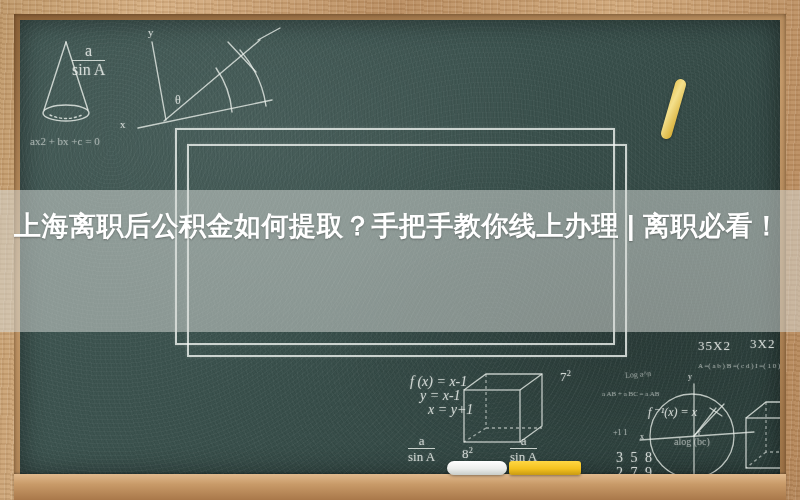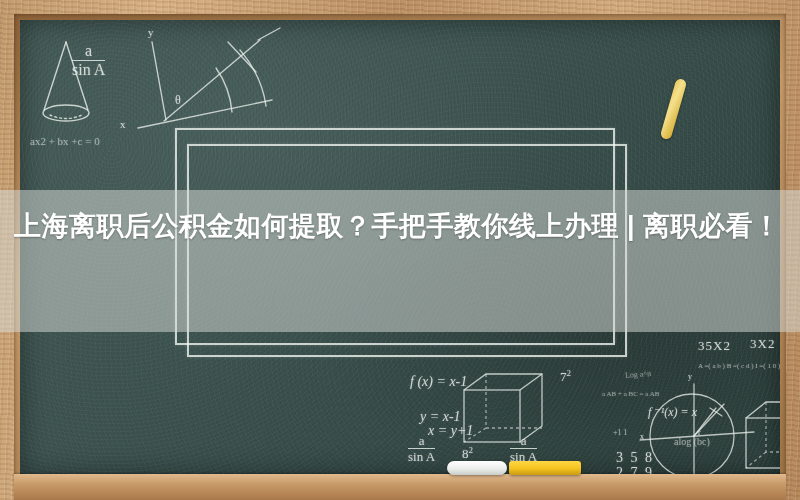--- a/index.html
+++ b/index.html
@@ -180,21 +180,21 @@
           <path d="M138 12 L160 0"></path>
         </g>
       </svg>
     </div>
     <div class="chalk-text" style="left:128px; top:6px; font-size:11px;">y</div>
     <div class="chalk-text" style="left:100px; top:98px; font-size:11px;">x</div>
     <div class="chalk-text" style="left:155px; top:73px; font-size:12px;">θ</div>
 
     <div class="chalk-text" style="left:390px; top:355px; font-size:14px; line-height:14px; font-style:italic;">
       <div>f (x) = x-1</div>
-      <div style="padding-left:10px;margin-top:21px;">y = x-1</div>
+      <div style="padding-left:10px;">y = x-1</div>
       <div style="padding-left:18px;">x = y+1</div>
     </div>
 
     <div class="chalk" style="left:440px; top:352px;">
       <svg width="90" height="85" viewBox="0 0 90 85">
         <g stroke="rgba(235,240,235,.78)" stroke-width="1.3" fill="none">
           <rect x="4" y="18" width="56" height="52"></rect>
           <path d="M4 18 L26 2 L82 2 L82 54 L60 70"></path>
           <path d="M60 18 L82 2"></path>
           <path d="M26 2 L26 56 L82 56" stroke-dasharray="3 3" opacity=".75"></path>

